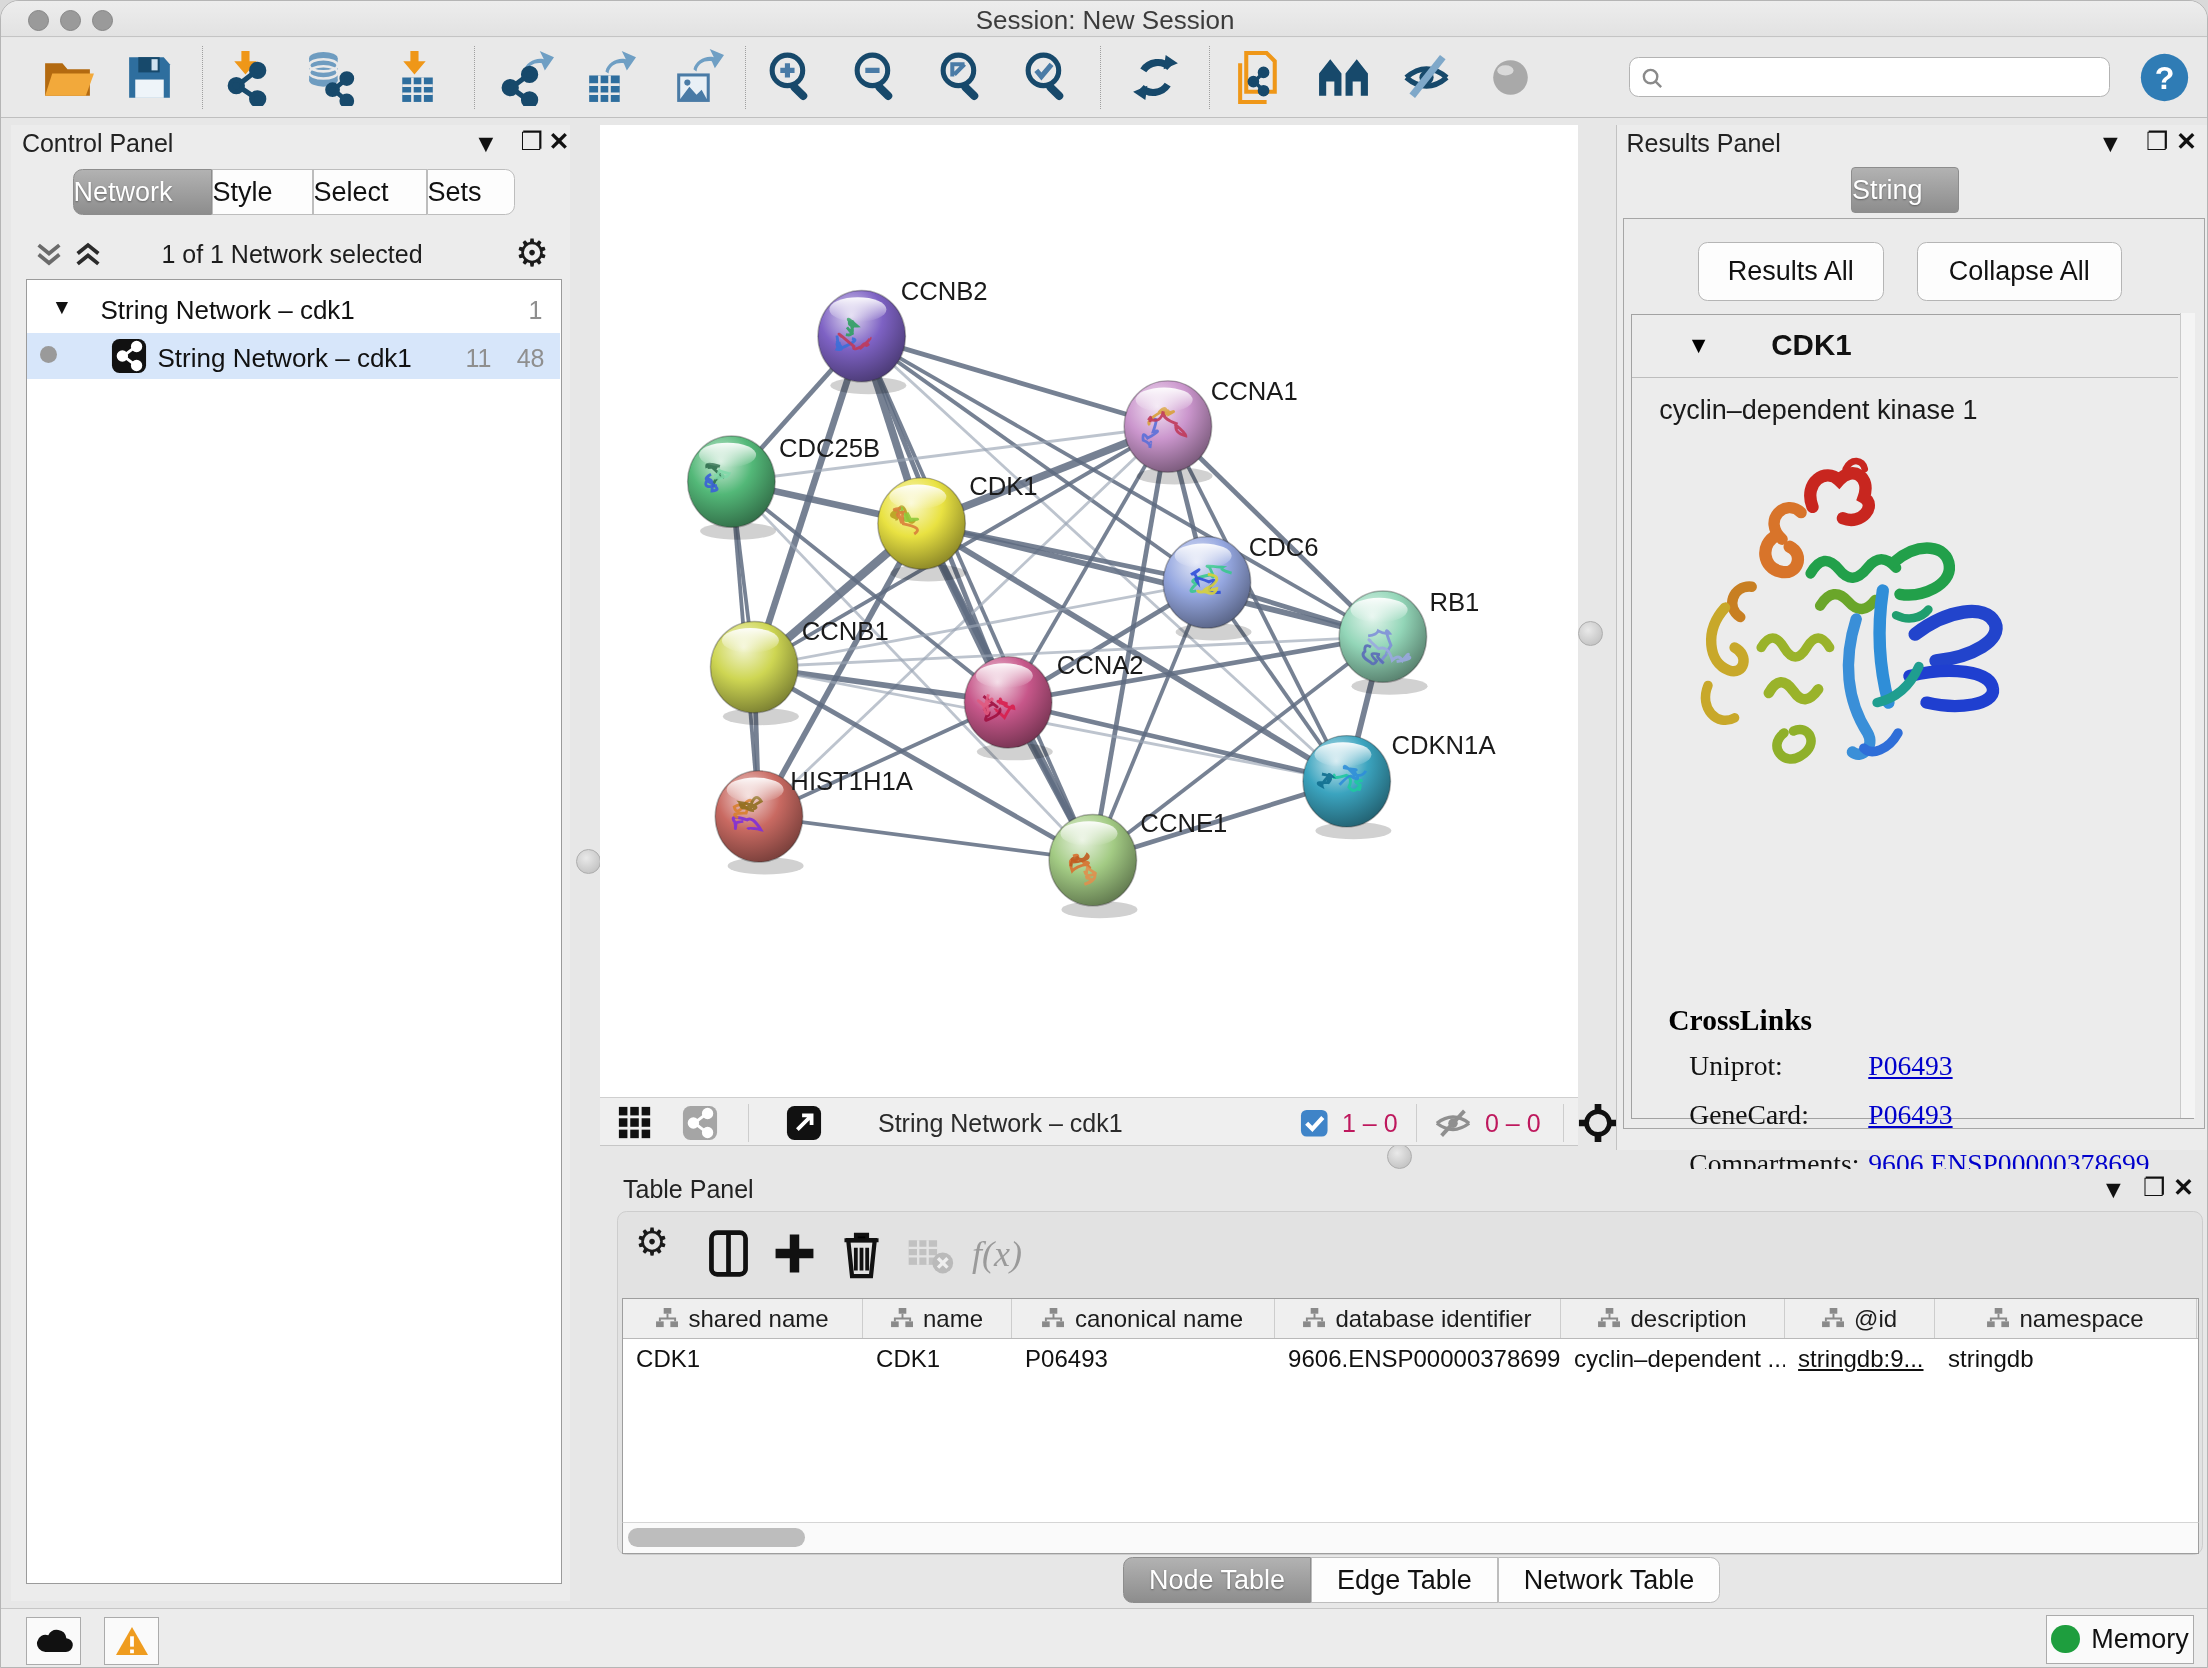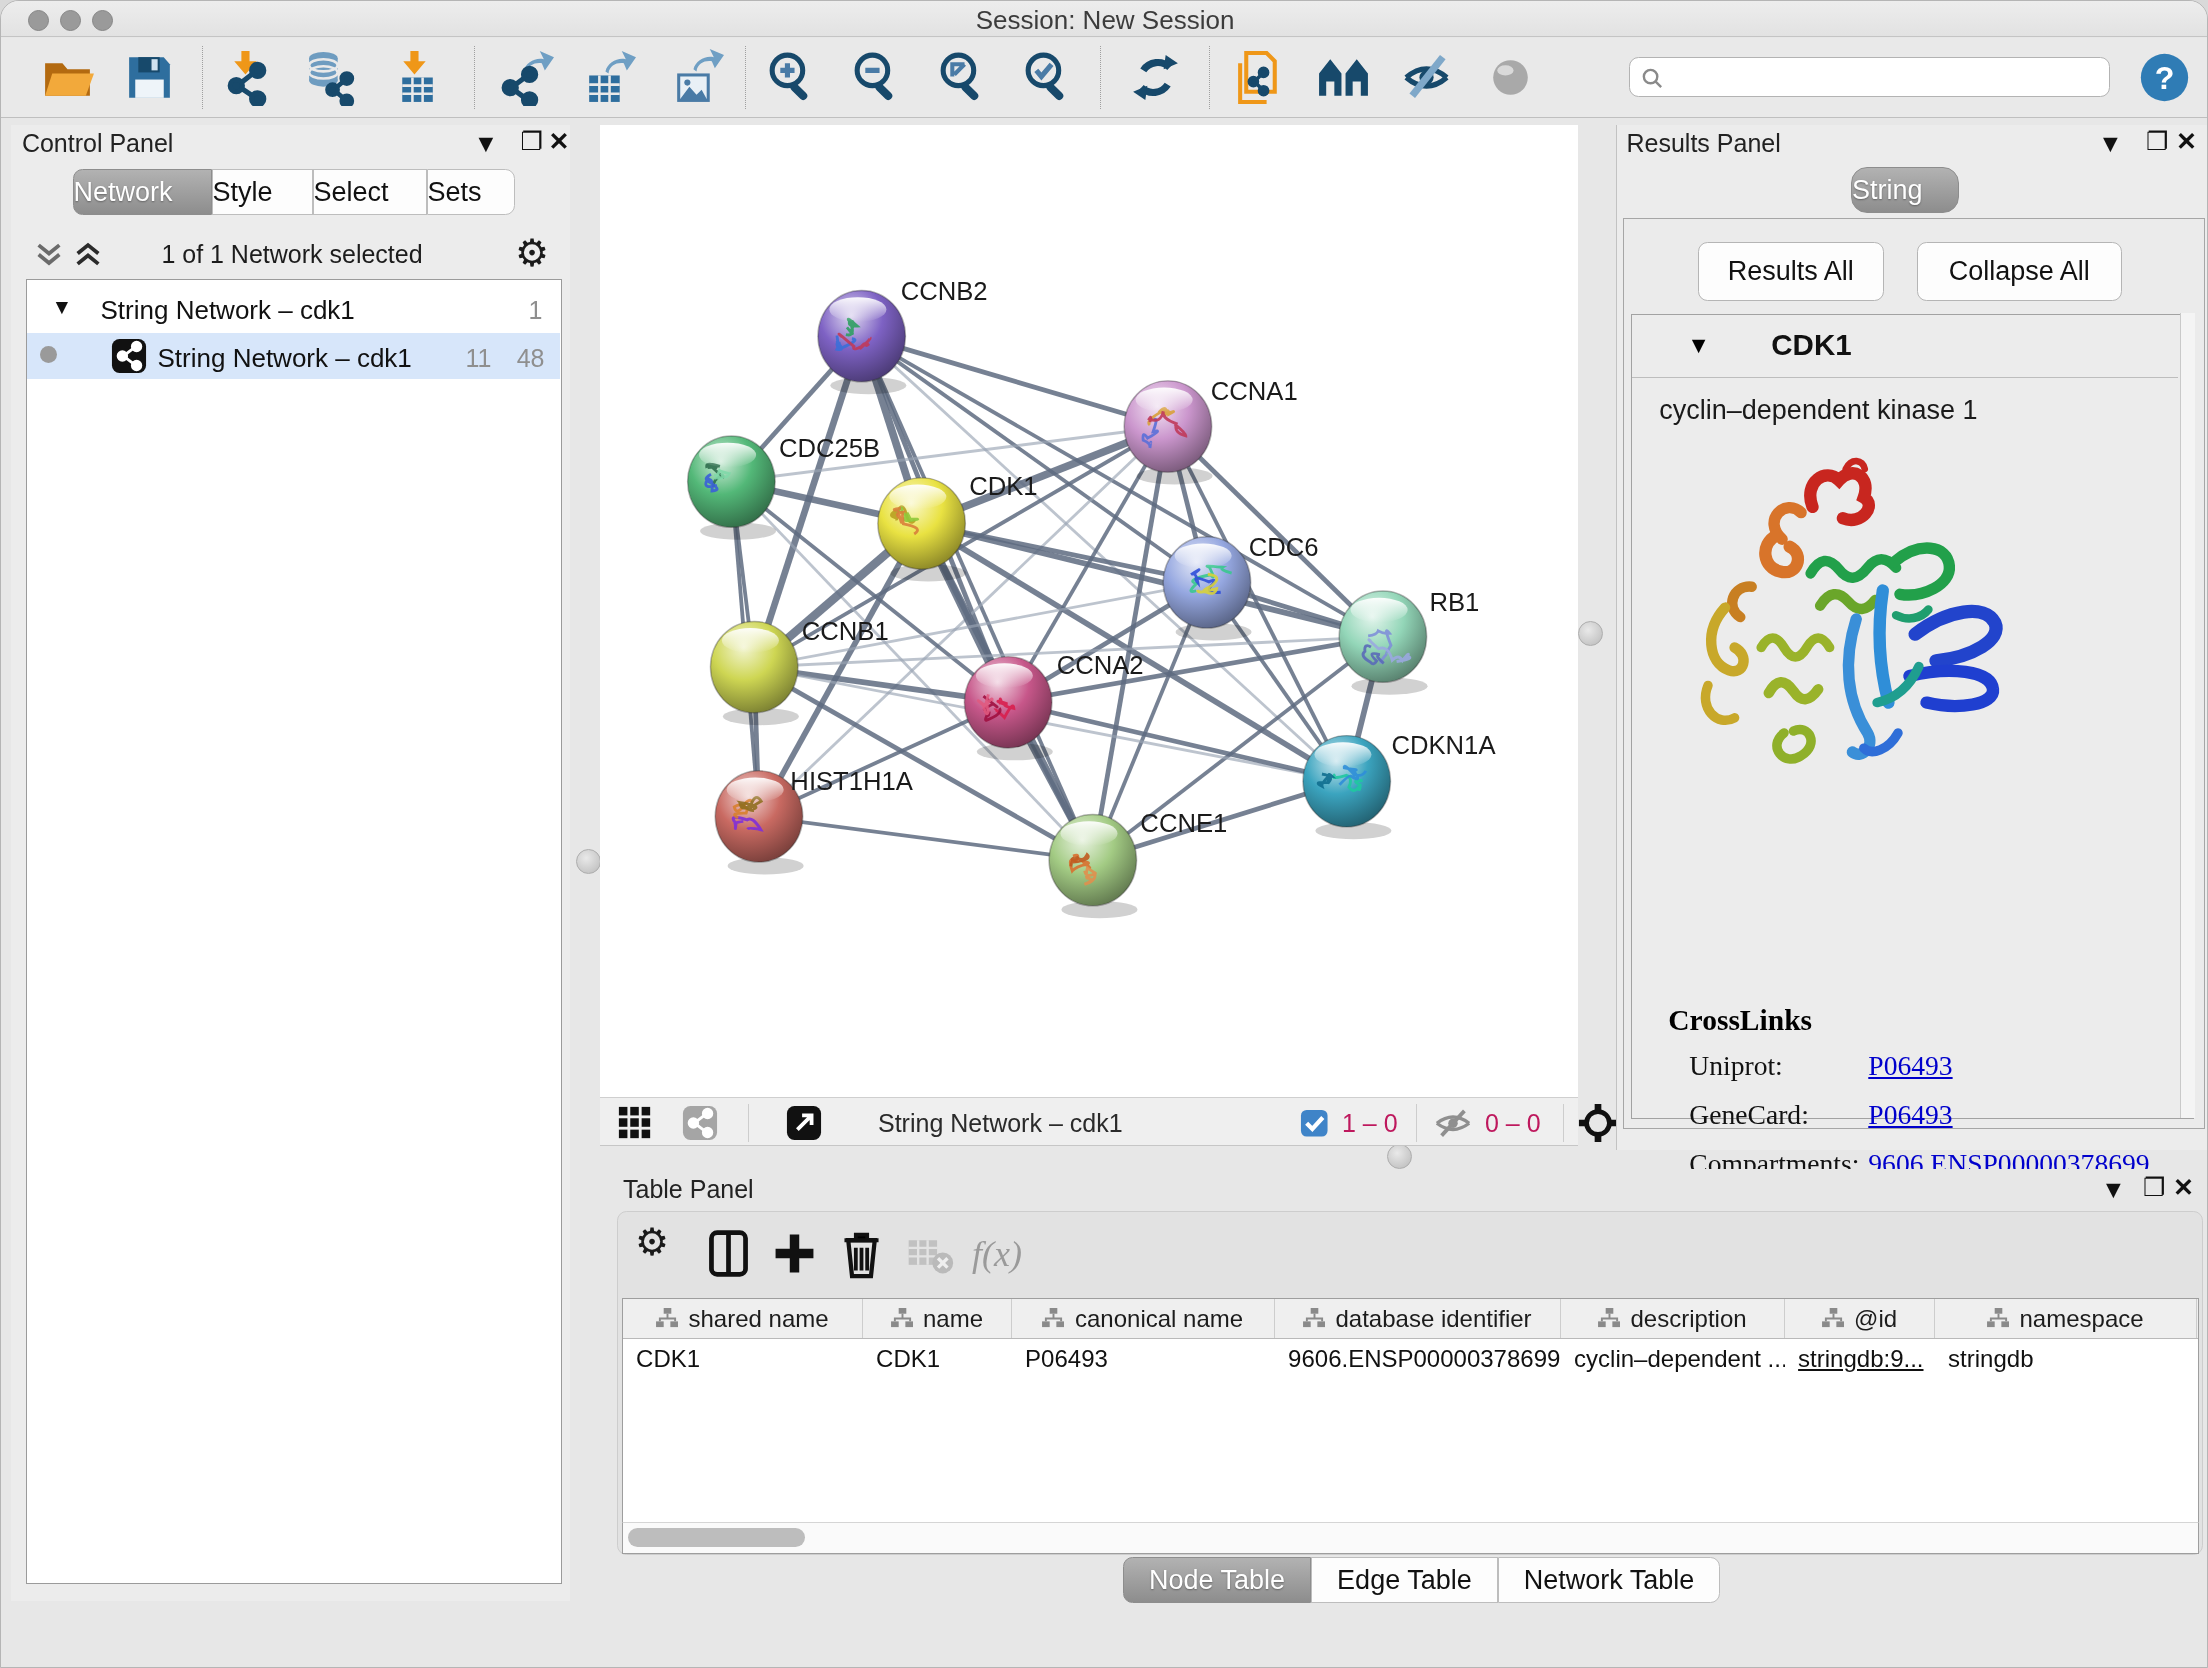--- a/index.html
+++ b/index.html
@@ -638,21 +638,21 @@
           <path d="M21 1v8M21 33v8M1 21h8M33 21h8"></path>
         </g>
       </svg>
   </div>
 
   <div id="results-panel">
     <div class="panel-title" style="left:9.5px; top:3.8px">Results Panel</div>
     <div class="pctl" style="left:481px; top:3.8px">▼</div>
     <div class="pctl" style="left:529px; top:1.9px">❐</div>
     <div class="pctl" style="left:559px; top:1.9px; font-weight:bold">✕</div>
-    <div class="vtab sel" style="left:234px; top:42px; width:108px; border-radius:16px">String</div>
+    <div class="vtab sel" style="left:234px; top:42px; width:108px; border-radius:4px">String</div>
 
     <div id="rp-outerbox">
       <div class="rp-btn" style="left:74px; width:186px; line-height:57px">Results All</div>
       <div class="rp-btn" style="left:293px; width:205px; line-height:57px">Collapse All</div>
 
       <div id="rp-content">
         <div id="rp-scroll"></div>
         <div id="rp-cdk-row">
           <span style="position:absolute; left:55px; top:17px; font-size:23px">▼</span>
           <span id="rp-cdk-name">CDK1</span>
@@ -842,15 +842,33 @@
         <div id="tp-thumb"></div>
       </div>
     </div>
     <div id="tp-tabs">
         <div class="vtab sel" style="border-radius: 9.5px 0px 0px 9.5px;">Node Table</div>
         <div class="vtab">Edge Table</div>
         <div class="vtab" style="border-radius: 0px 9.5px 9.5px 0px;">Network Table</div>
       </div>
   </div>
 
+  <div id="statusbar">
+    <div class="sb-btn" style="left:25px">
+      <svg width="38" height="27" viewBox="0 0 40 28">
+          <path d="M11 26a9 9 0 1 1 3-17.5 10 10 0 0 1 19 3A7 7 0 0 1 32 26z" fill="#111"></path>
+        </svg>
+    </div>
+    <div class="sb-btn" style="left:103px">
+      <svg width="36" height="32" viewBox="0 0 38 34">
+          <path d="M19 2l17 30H2z" fill="#ef9c1f"></path>
+          <rect x="17" y="12" width="4" height="11" fill="#fff"></rect>
+          <rect x="17" y="26" width="4" height="4" fill="#fff"></rect>
+        </svg>
+    </div>
+    <div id="memory-btn">
+      <span id="memory-dot" style="background: rgb(30, 158, 62);"></span>
+      <span>Memory</span>
+    </div>
+  </div>
 
 </div>
 
 
 </body></html>

